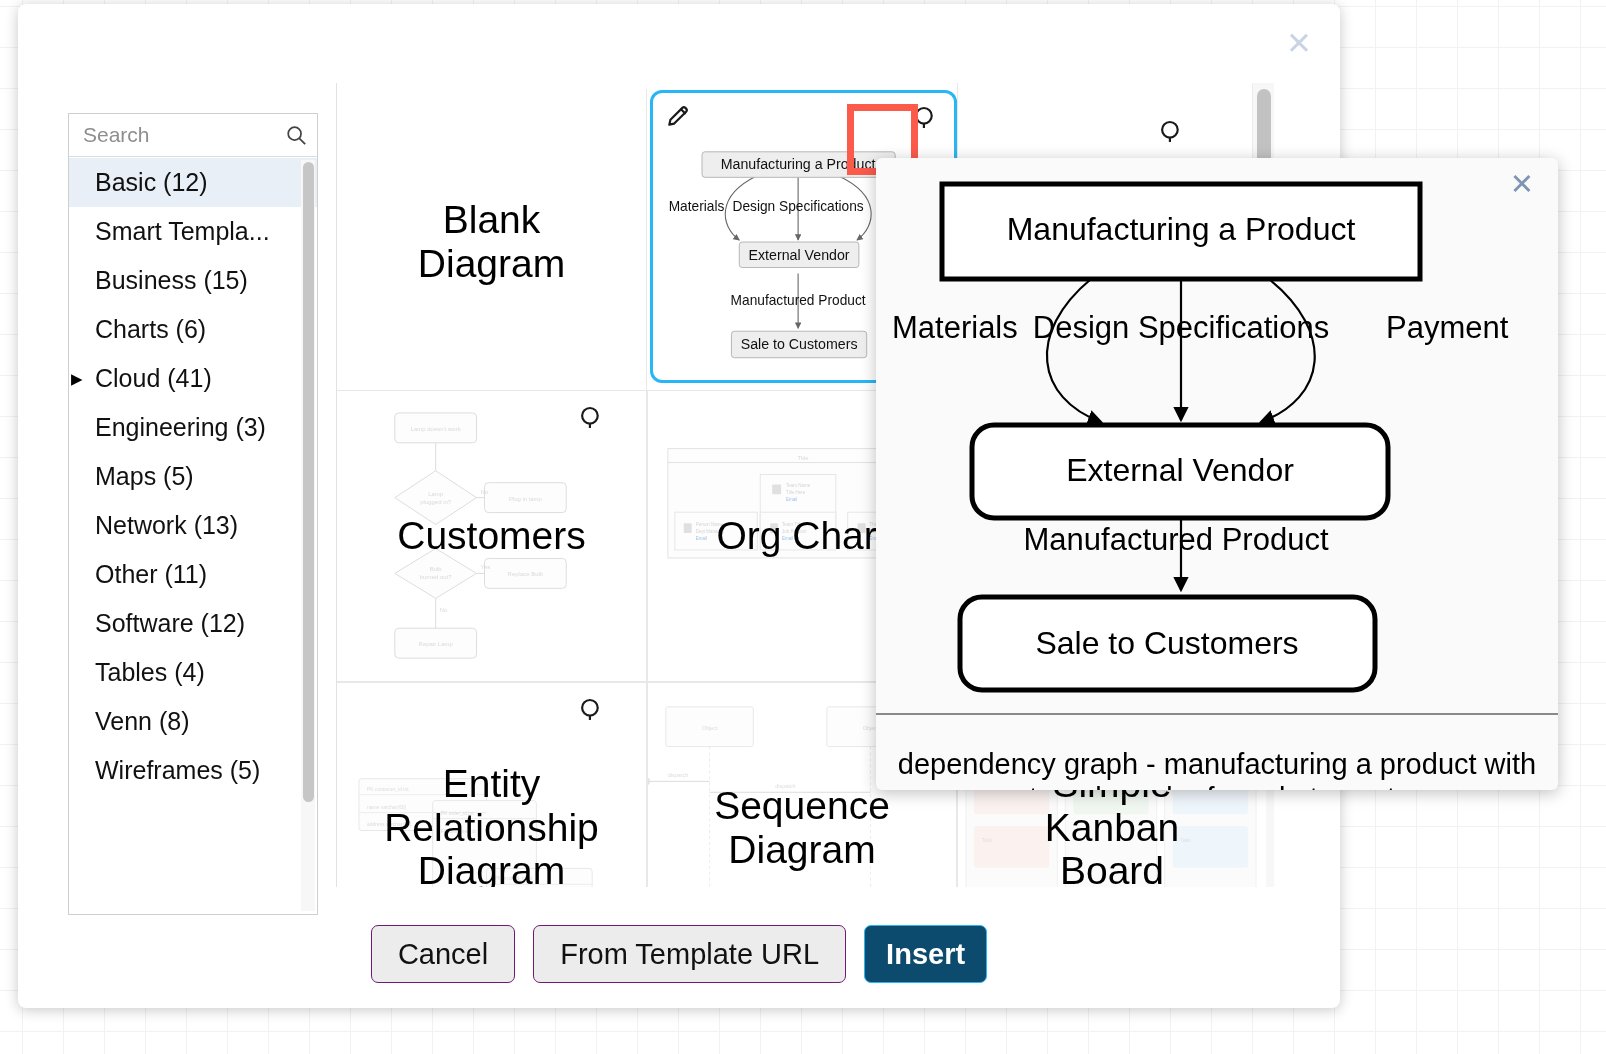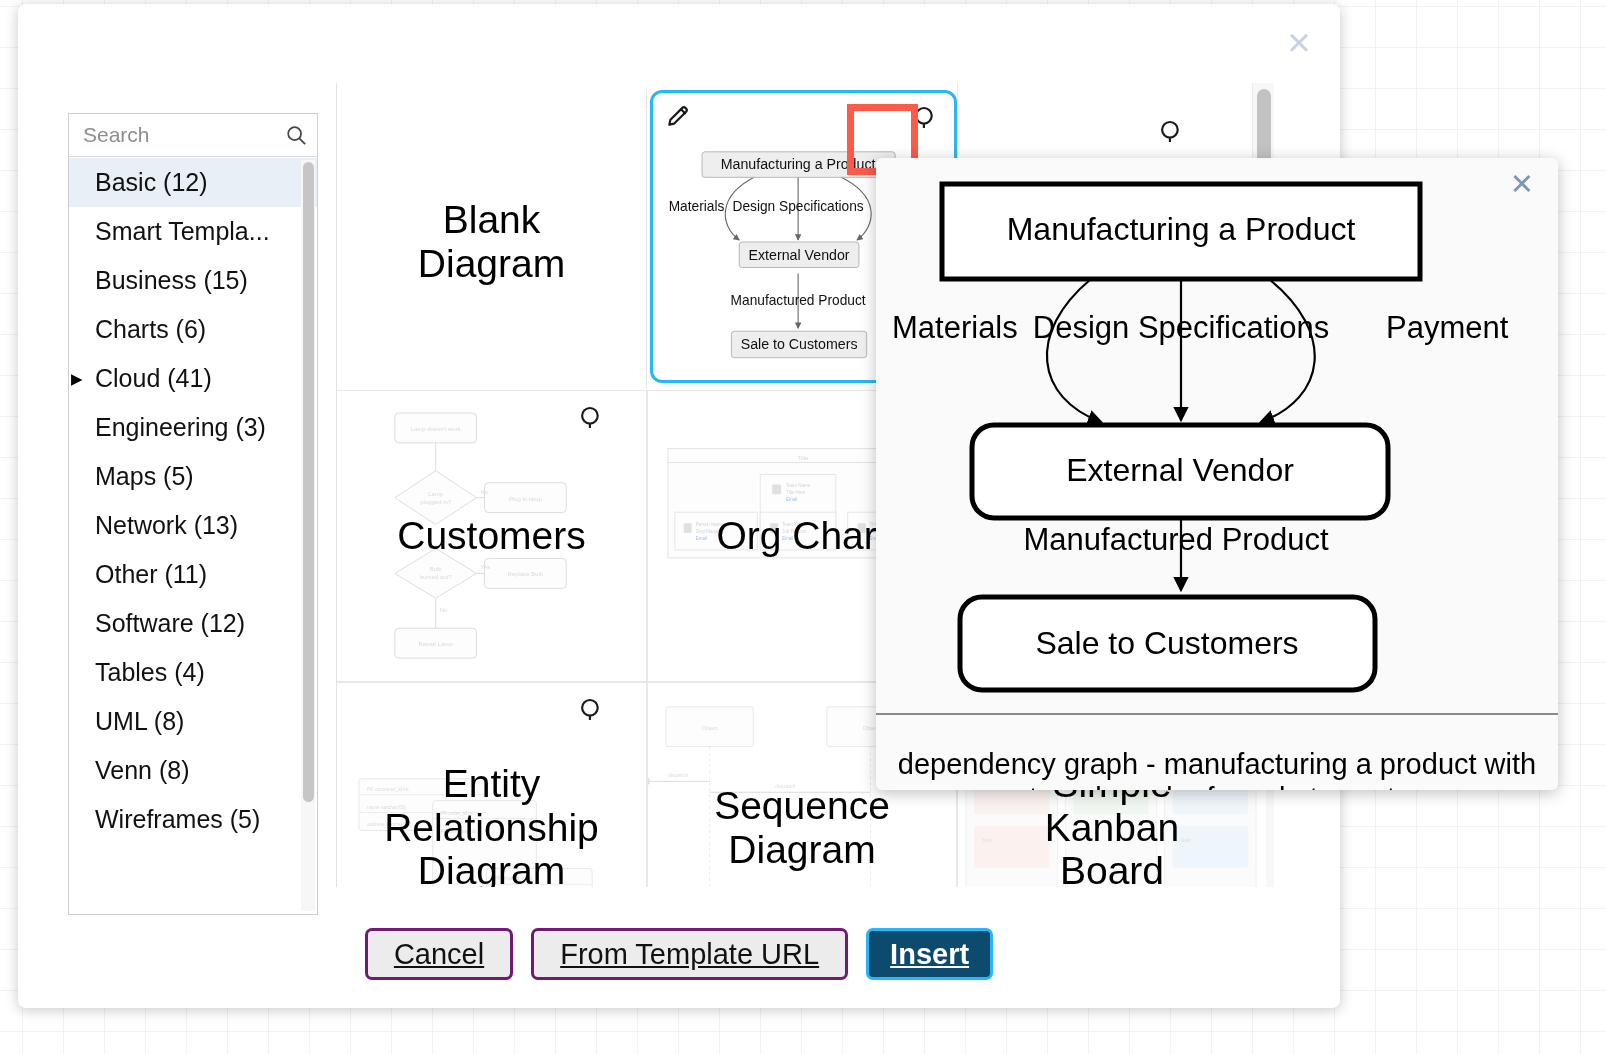--- a/index.html
+++ b/index.html
@@ -231,27 +231,27 @@
     height: 108px;
     display: flex;
     align-items: center;
     justify-content: center;
     gap: 18px;
   }
   .btn {
     font-family: "Liberation Sans", sans-serif;
     font-size: 29px;
     border-radius: 7px;
-    border: 3px solid #701a75;
+    border: 1px solid #701a75;
     background: #ececec;
     color: #111;
-    height: 52px;
+    height: 58px;
     padding: 0 26px;
     cursor: pointer;
-    display: flex; align-items: center; justify-content: center; text-decoration: underline;
+    display: flex; align-items: center; justify-content: center;
   }
   .btn.primary {
     background: #0c4a6e;
     border-color: #29b6f6;
     color: #ffffff;
     font-weight: bold;
     padding: 0 21px;
   }
   .btn.ghost { font-weight: normal; }
 </style>
@@ -314,24 +314,20 @@
             <span class="cat-arrow blank">▶</span>
             <span>Other (11)</span>
           </div>
           <div class="cat-item">
             <span class="cat-arrow blank">▶</span>
             <span>Software (12)</span>
           </div>
           <div class="cat-item">
             <span class="cat-arrow blank">▶</span>
             <span>Tables (4)</span>
-          </div>
-          <div class="cat-item">
-            <span class="cat-arrow blank">▶</span>
-            <span>UML (8)</span>
           </div>
           <div class="cat-item">
             <span class="cat-arrow blank">▶</span>
             <span>Venn (8)</span>
           </div>
           <div class="cat-item">
             <span class="cat-arrow blank">▶</span>
             <span>Wireframes (5)</span>
           </div>
         </div>

